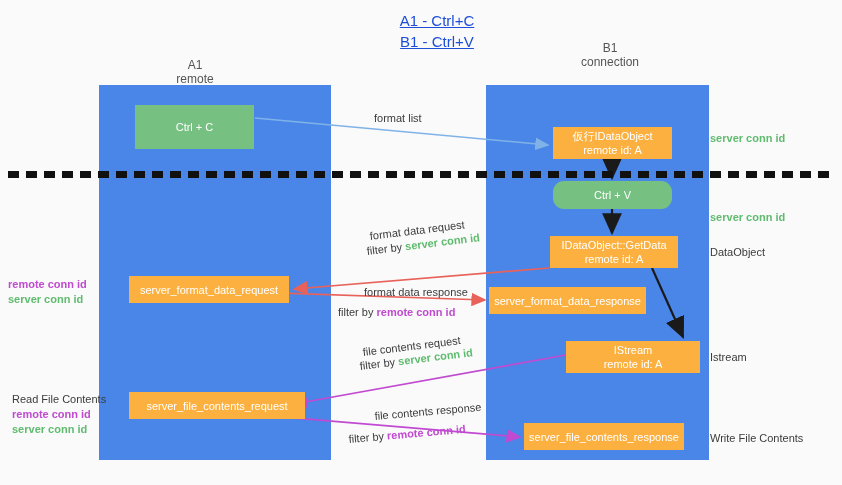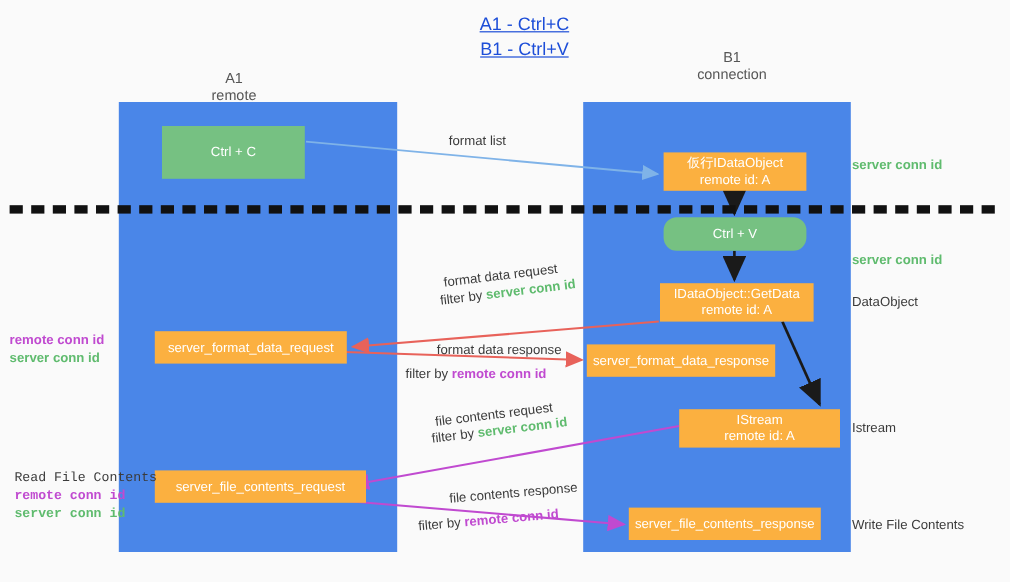--- a/index.html
+++ b/index.html
@@ -117,21 +117,21 @@
   .note-magenta { color: #c04ad0; font-weight: bold; }
   .note-dark { color: #3b3b3b; }
 
   #note-server-1 { left: 710px; top: 131px; }
   #note-server-2 { left: 710px; top: 210px; }
   #note-dataobject { left: 710px; top: 245px; }
   #note-istream { left: 710px; top: 350px; }
   #note-write-files { left: 710px; top: 431px; }
 
   #note-left-1 { left: 8px; top: 277px; }
-  #note-left-2 { left: 12px; top: 392px; font-family: Liberation Mono, monospace; }
+  #note-left-2 { left: 12px; top: 392px; }
 
   
   #arrows {
     position: absolute;
     left: 0; top: 0;
     width: 842px; height: 485px;
     pointer-events: none;
   }
 </style>
 </head>

